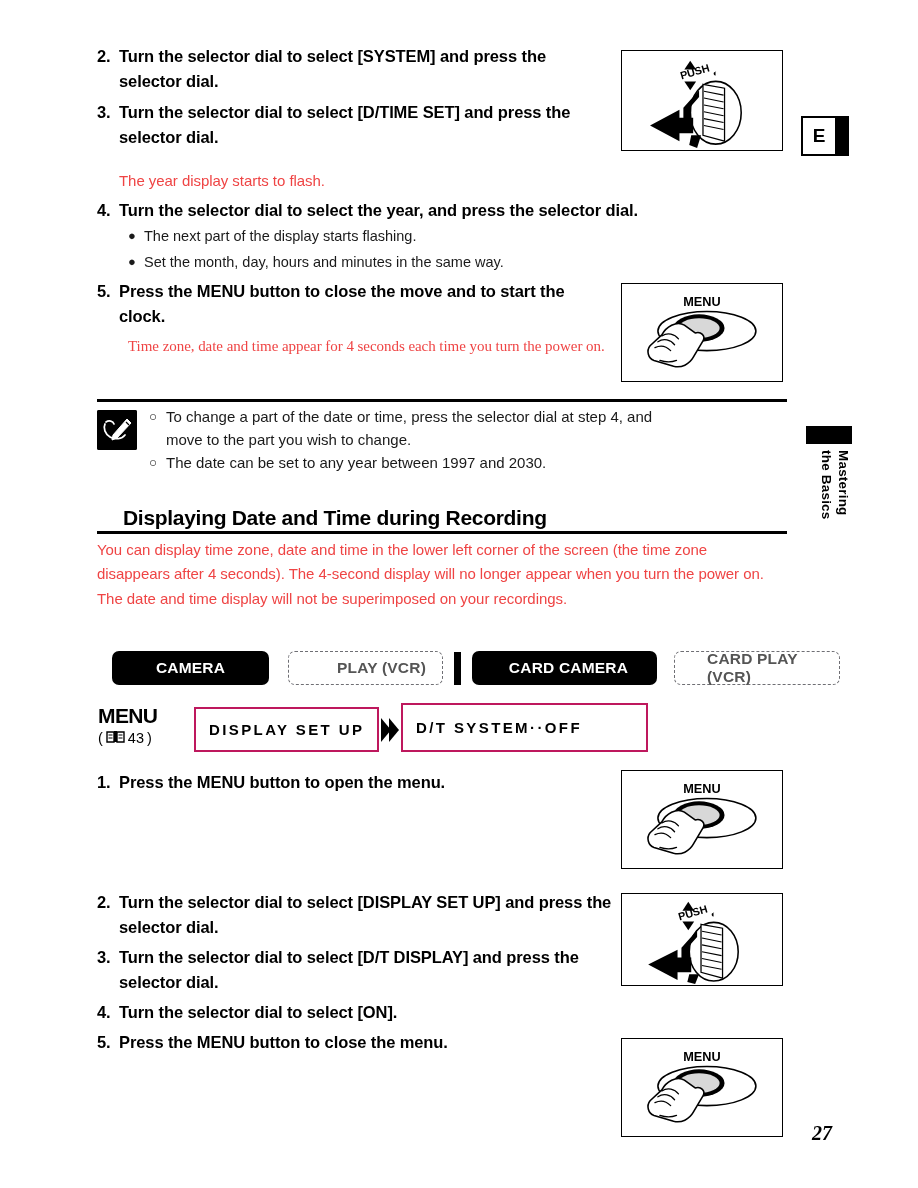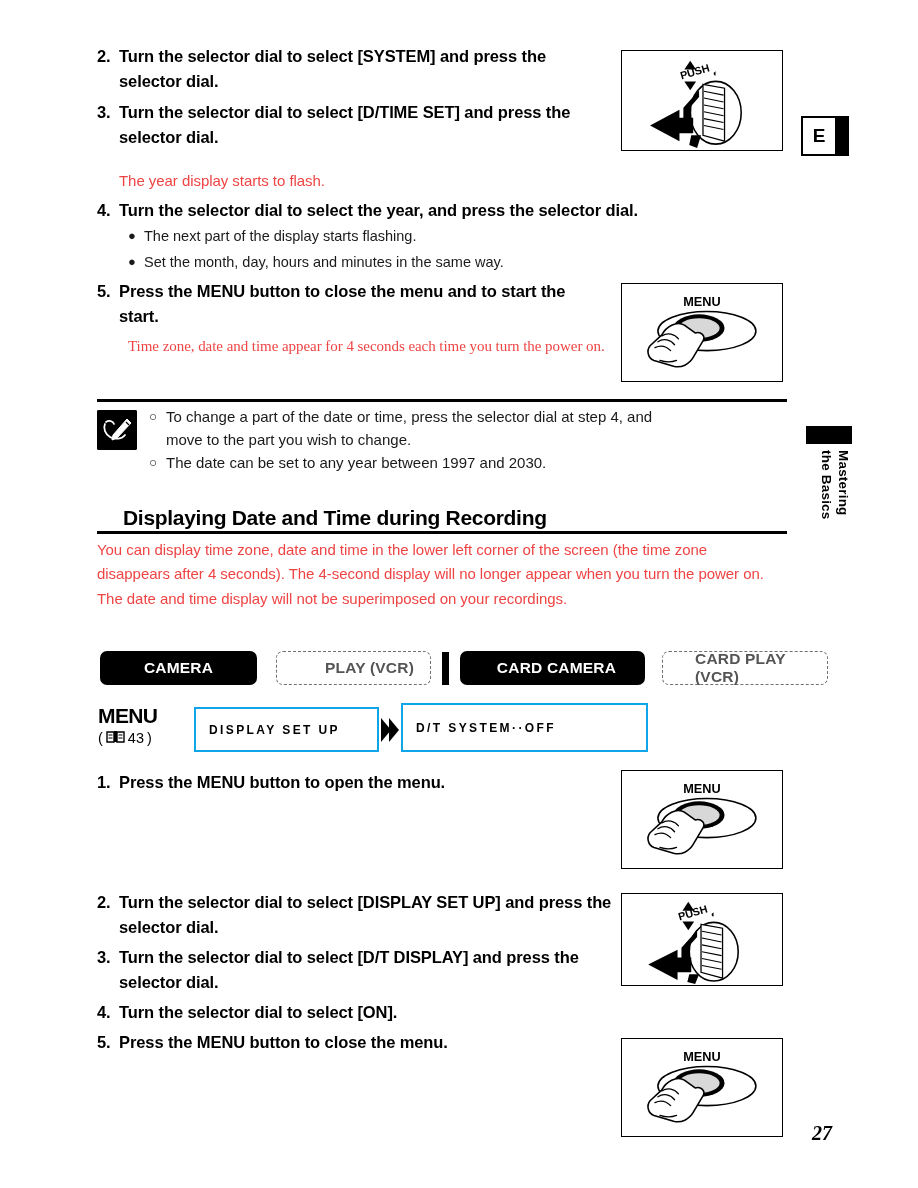--- a/index.html
+++ b/index.html
@@ -126,21 +126,21 @@
   .sect-head .rule {
     height: 2.5px;
     background: #000;
     margin-top: 1px;
     width: 100%;
   }
 
   
   .badges {
     position: absolute;
-    left: 100px;
+    left: 112px;
     top: 651px;
     display: flex;
     align-items: center;
   }
   .badge {
     height: 34px;
     display: flex;
     align-items: center;
     justify-content: center;
     font-size: 15.5px;
@@ -188,28 +188,28 @@
   .menu-word .ref {
     font-size: 14.5px;
     display: flex;
     align-items: center;
     gap: 3px;
     margin-top: 4px;
     line-height: 1;
   }
   .book-ico { display: inline-block; vertical-align: middle; }
   .menu-box {
-    border: 2px solid #0ea5e9;
+    border: 2px solid #be185d;
     background: #fff;
     height: 45px;
     display: flex;
     align-items: center;
     box-sizing: border-box;
     font-family: "Liberation Sans", sans-serif;
-    font-size: 12px;
+    font-size: 15px;
     font-weight: bold;
     letter-spacing: 2.4px;
     padding-left: 13px;
     color: #000;
   }
   .arrow-sep {
     width: 22px;
     display: flex;
     align-items: center;
     justify-content: center;
@@ -302,21 +302,21 @@
       <span>The next part of the display starts flashing.</span>
     </div>
     <div class="sub-bullet" style="margin-top:4px;">
       <span class="dot">●</span>
       <span>Set the month, day, hours and minutes in the same way.</span>
     </div>
   </div>
 
   <div class="step" style="position:absolute;left:97px;top:279px;width:480px;">
     <span class="num">5.</span>
-    <span class="txt">Press the MENU button to close the menu and to start the start.</span>
+    <span class="txt">Press the MENU button to close the move and to start the clock.</span>
   </div>
 
   <div class="plain" style="position:absolute;left:128px;top:335px;width:487px;font-family:Liberation Serif, serif;">Time zone, date and time appear for 4 seconds each time you turn the power on.</div>
 
   <div class="illus" style="left:621px;top:50px;width:162px;height:101px;">
     <svg viewBox="0 0 162 101" xmlns="http://www.w3.org/2000/svg">
       <rect x="0" y="0" width="162" height="101" fill="#fff"></rect>
 
       <text x="60" y="29" font-family="Liberation Sans, sans-serif" font-size="11" font-weight="bold" transform="rotate(-16 60 29)" fill="#000">PUSH</text>
       <text x="92" y="26" font-family="Liberation Sans, sans-serif" font-size="9" font-weight="bold" fill="#000">◐</text>

